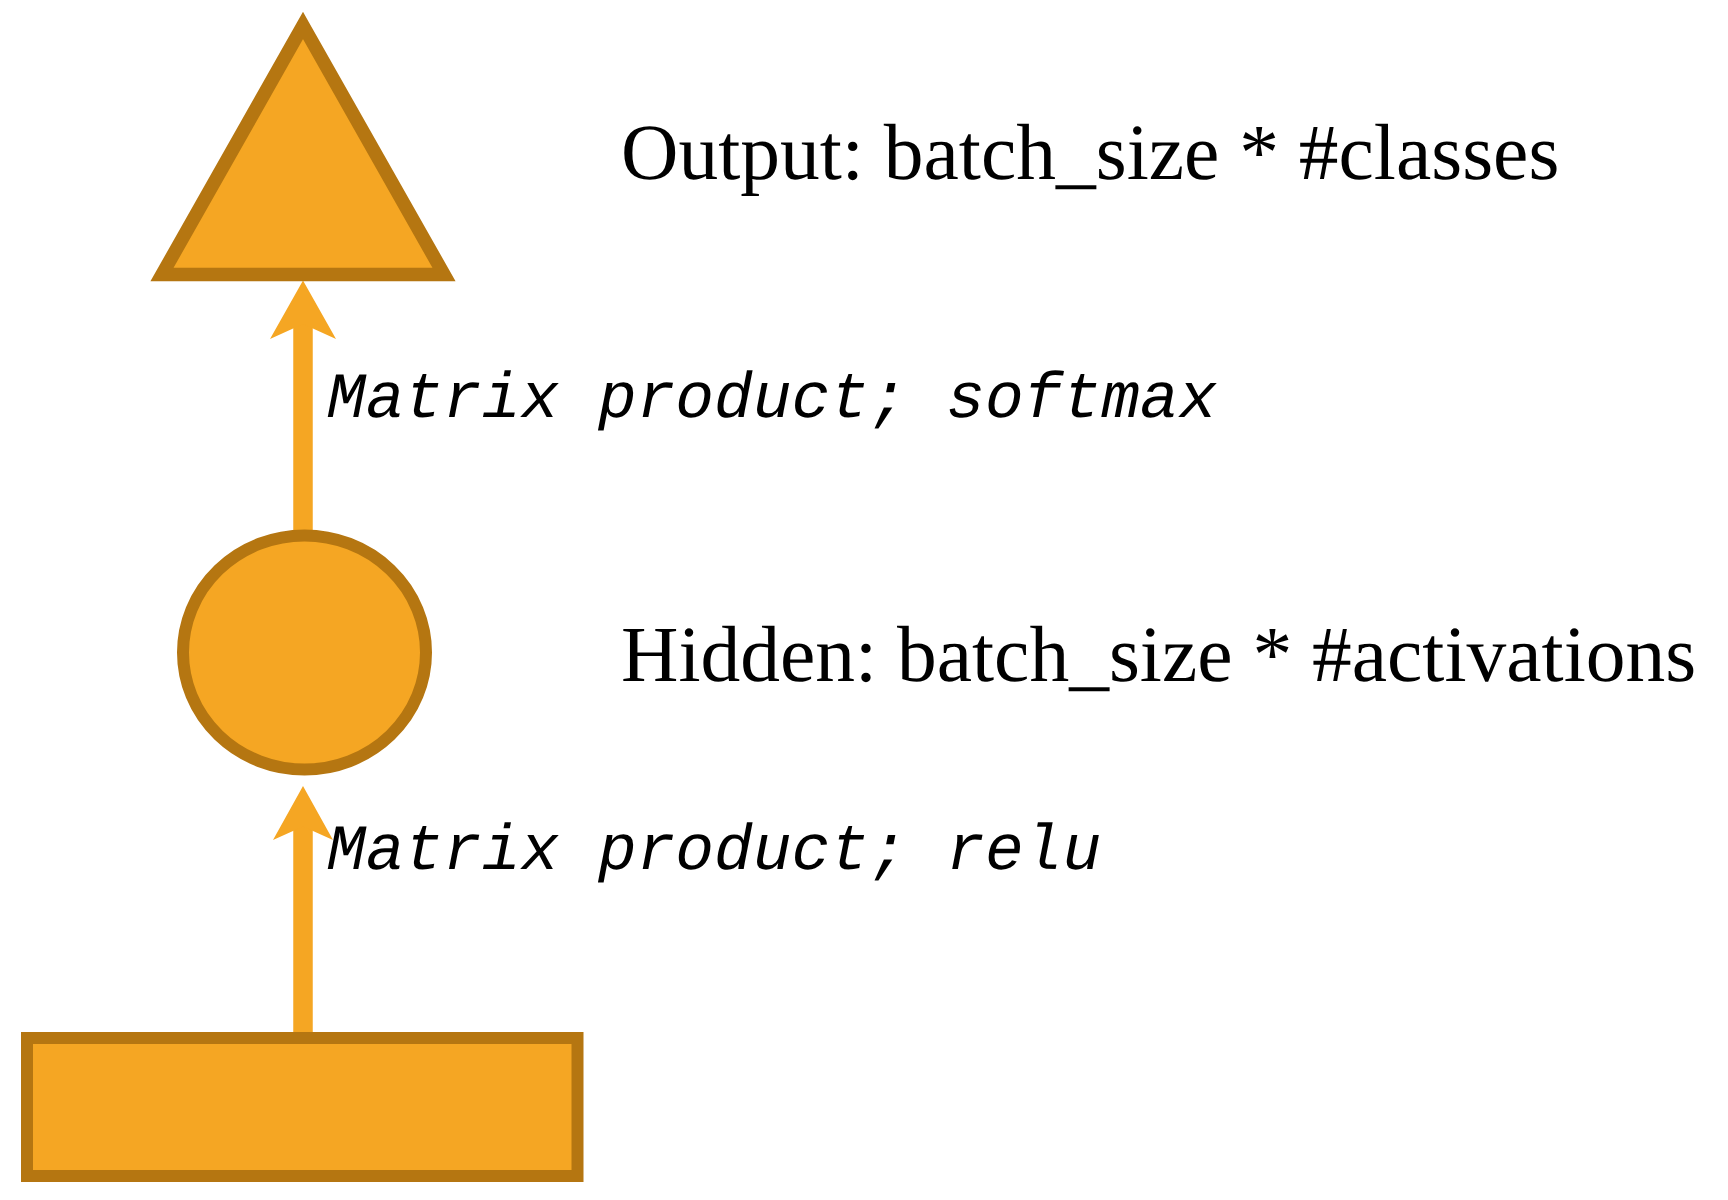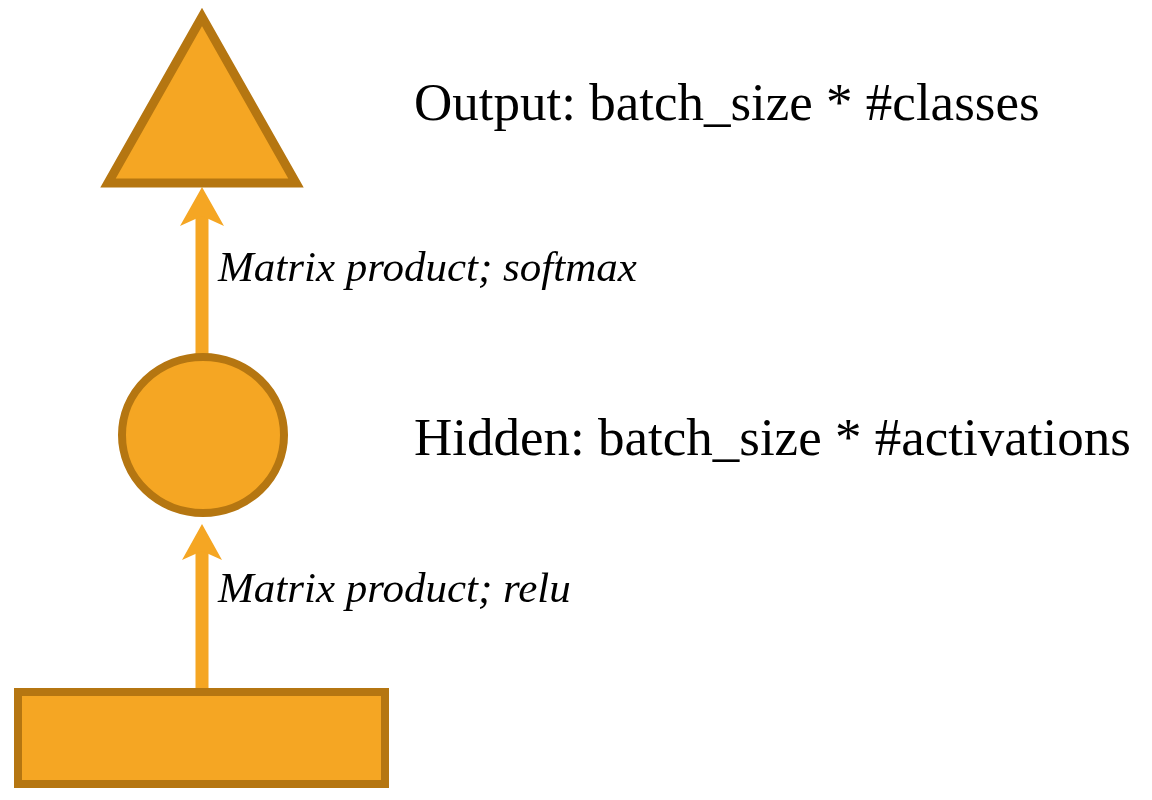--- a/index.html
+++ b/index.html
@@ -31,30 +31,30 @@
     white-space: nowrap;
     line-height: 1;
   }
   .label-layer {
     font-family: "Liberation Serif", "DejaVu Serif", serif;
     font-style: normal;
     font-weight: normal;
     font-size: 53px;
   }
   .label-edge {
-    font-family: Liberation Serif, serif;
+    font-family: Liberation Mono, monospace;
     font-style: italic;
     font-weight: normal;
     font-size: 43px;
   }
   #label-output   { left: 414px; top: 76px; }
   #label-hidden   { left: 414px; top: 411px; }
   #label-input    { left: 414px; top: 718px; }
   #label-softmax  { left: 218px; top: 245px; }
-  #label-relu     { left: 218px; top: 566px; }
+  #label-relu     { left: 218px; top: 546px; }
 </style>
 </head>
 <body>
 
 <div id="canvas">
 
   <svg id="diagram-svg" viewBox="0 0 1152 800" xmlns="http://www.w3.org/2000/svg">
 
     <g>
       <line x1="202" y1="692" x2="202" y2="545" stroke="#F5A623" stroke-width="13"></line>

